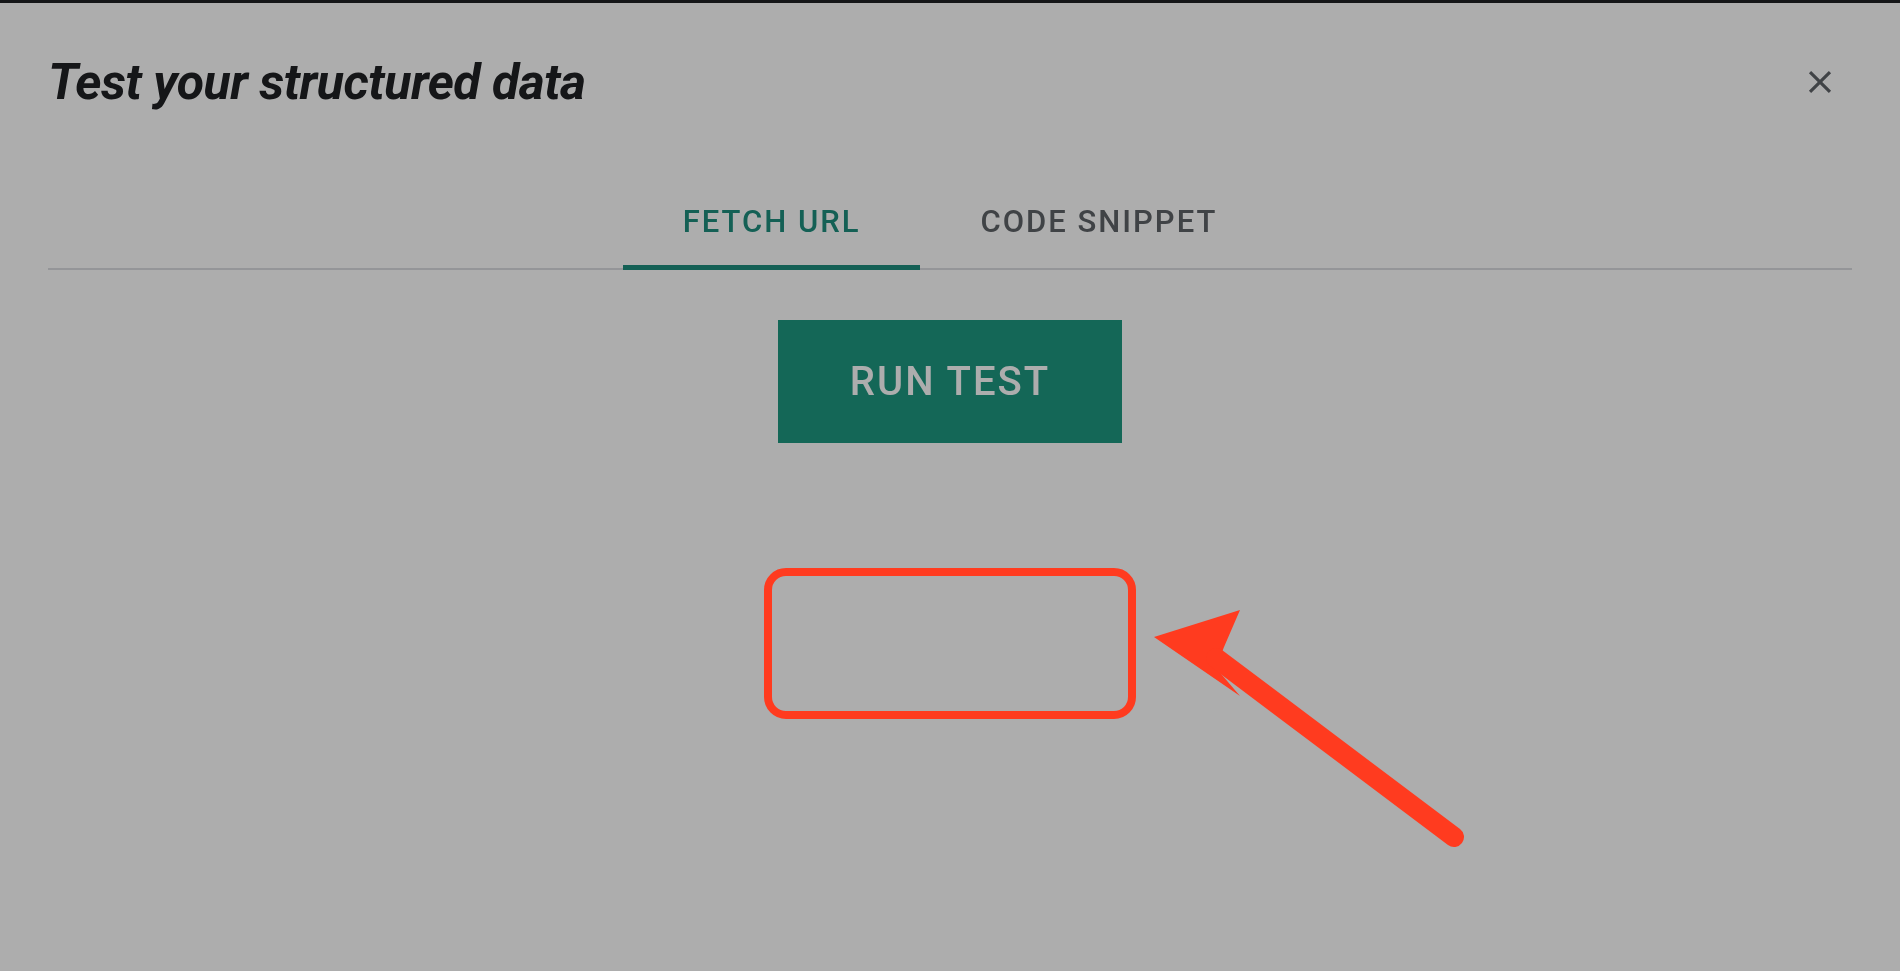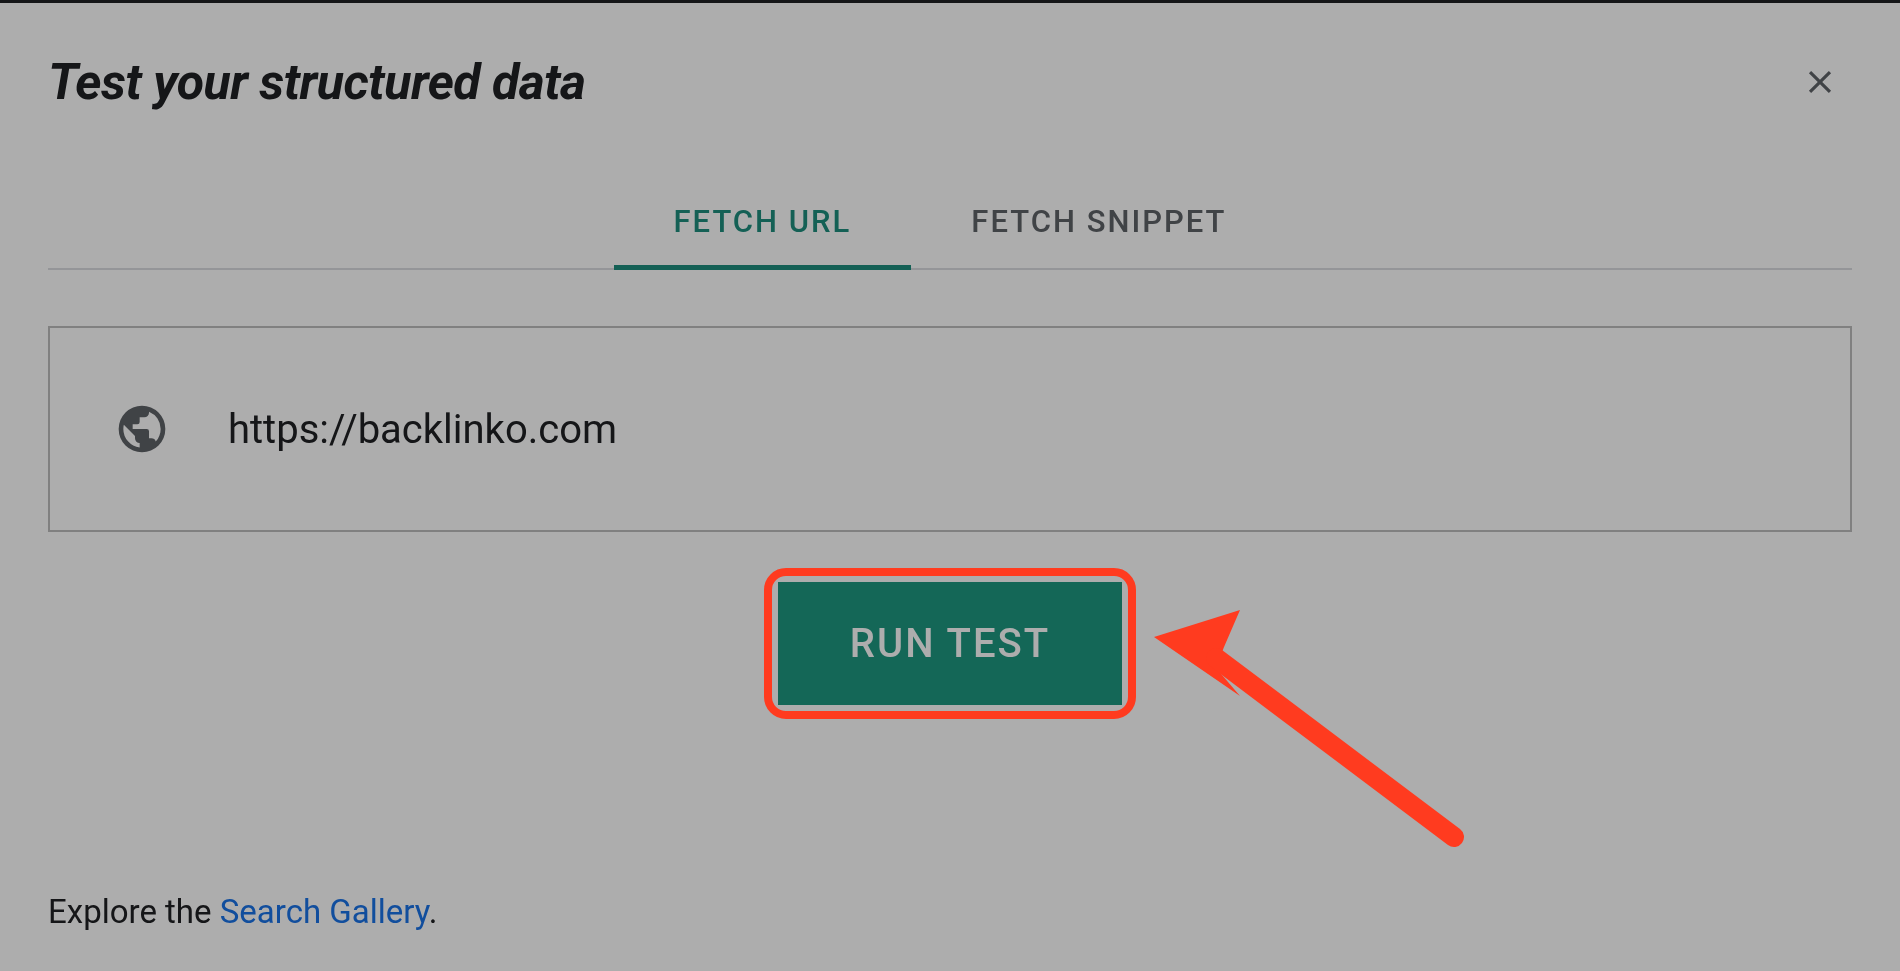--- a/index.html
+++ b/index.html
@@ -157,40 +157,29 @@
     <div class="title">Test your structured data</div>
     <div class="close-btn">
       <svg viewBox="0 0 24 24">
         <path fill="currentColor" d="M19 6.41 17.59 5 12 10.59 6.41 5 5 6.41 10.59 12 5 17.59 6.41 19 12 13.41 17.59 19 19 17.59 13.41 12z"></path>
       </svg>
     </div>
   </div>
 
   <div class="tabs">
     <div class="tab active">FETCH URL</div>
-    <div class="tab">FETCH SNIPPET</div>
+    <div class="tab">CODE SNIPPET</div>
   </div>
 
-  <div class="url-field">
-    <span class="globe-icon">
-      <svg viewBox="0 0 24 24">
-        <path fill="currentColor" d="M12 2a10 10 0 1 0 0 20 10 10 0 0 0 0-20zm-1 17.93A8 8 0 0 1 4 12c0-.62.08-1.21.21-1.79L9 15v1a2 2 0 0 0 2 2v1.93zm6.9-2.54A1.99 1.99 0 0 0 16 16h-1v-3a1 1 0 0 0-1-1H8v-2h2a1 1 0 0 0 1-1V7h2a2 2 0 0 0 2-2v-.41A8 8 0 0 1 20 12c0 2.08-.8 3.97-2.1 5.39z"></path>
-      </svg>
-    </span>
-    <input class="url-input" type="text" placeholder="Enter a URL" value="https://backlinko.com" style="">
-  </div>
 
   <div class="run-row">
     <button class="run-btn" id="run-btn">RUN TEST</button>
   </div>
 
   <div class="footer">
-    <span>
-      <span>Explore the </span><a href="#">Search Gallery</a><span>.</span>
-    </span>
   </div>
 
 </div>
 
 <div class="scrim"></div>
 
 <div class="highlight-box" id="highlight-box" style="left: 763.844px; top: 568px; width: 372.312px; height: 151px;"></div>
 
 <svg class="arrow" id="arrow-svg" width="350" height="260" style="left: 1154.16px; top: 609.5px;">
   <defs></defs>

